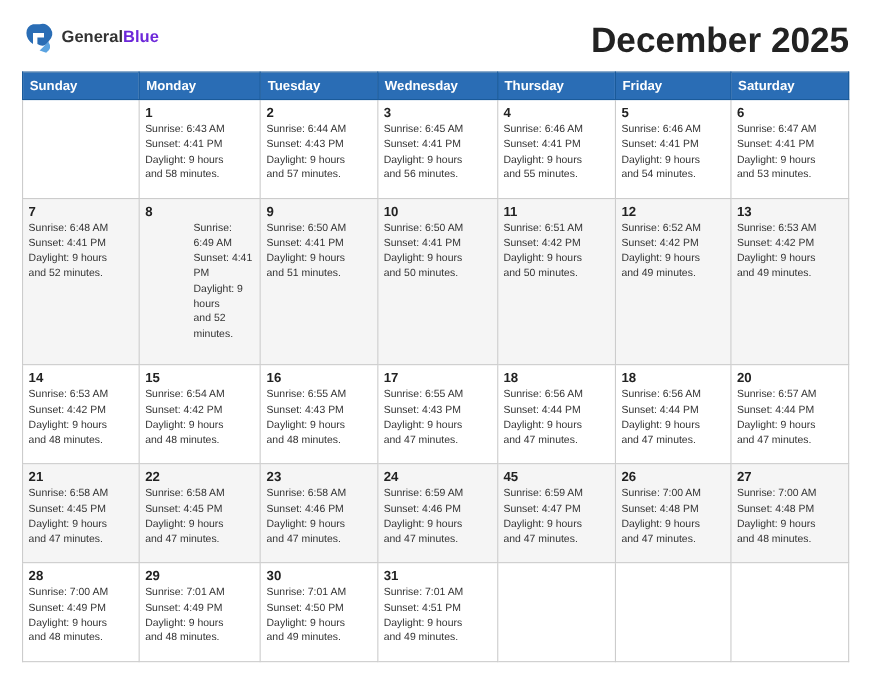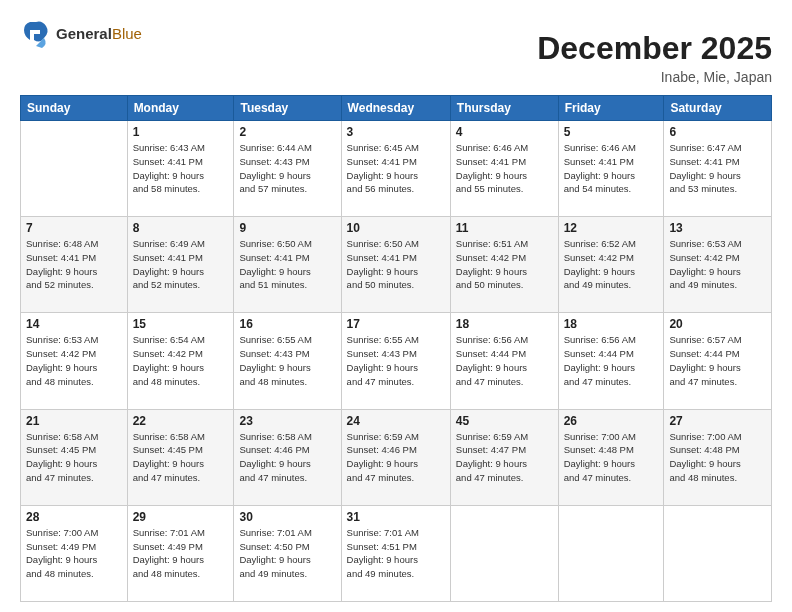--- a/index.html
+++ b/index.html
@@ -33,30 +33,29 @@
       flex-direction: row;
       line-height: 1.1;
     }
     .logo-general {
       font-size: 15px;
       font-weight: bold;
       color: #333;
     }
     .logo-blue {
       font-size: 15px;
-      font-weight: normal;
-      color: #a16207;
+      font-weight: bold;
+      color: #6d28d9;
     }
     .logo-icon {
       width: 32px;
       height: 32px;
     }
     .title-block {
       text-align: right;
-      margin-top: 12px;
     }
     .title-month {
       font-size: 32px;
       font-weight: bold;
       color: #222;
     }
     .title-location {
       font-size: 14px;
       color: #555;
       margin-top: 2px;
@@ -110,21 +109,20 @@
         <path d="M16 4 Q22 2 26 8 Q30 14 24 20 Q20 26 14 22 L14 16 L20 16 L20 12 L10 12 L10 22 Q4 18 4 12 Q4 6 10 4 Z" fill="#2a6db5"></path>
         <path d="M24 20 Q28 26 22 30 L16 28 L20 24 Z" fill="#5ba3e0"></path>
       </svg>
       <div class="logo-text">
         <span class="logo-general">General</span>
         <span class="logo-blue">Blue</span>
       </div>
     </div>
     <div class="title-block">
       <div class="title-month">December 2025</div>
-      <div class="title-location">Inabe, Mie, Japan</div>
     </div>
   </div>
 
   <table class="calendar">
     <thead>
       <tr>
         <th>Sunday</th>
         <th>Monday</th>
         <th>Tuesday</th>
         <th>Wednesday</th>
@@ -182,21 +180,21 @@
         <tr>
           <td>
             <div class="day-num">7</div>
             <div class="day-info" style="white-space: pre-line;">Sunrise: 6:48 AM
 Sunset: 4:41 PM
 Daylight: 9 hours
 and 52 minutes.</div>
           </td>
           <td>
             <div class="day-num">8</div>
-            <div class="day-info" style="white-space: pre-line;">Sunrise: 6:49 AM
+            <div class="day-info" style="white-space: pre-line; margin-left: 44px;">Sunrise: 6:49 AM
 Sunset: 4:41 PM
 Daylight: 9 hours
 and 52 minutes.</div>
           </td>
           <td>
             <div class="day-num">9</div>
             <div class="day-info" style="white-space: pre-line;">Sunrise: 6:50 AM
 Sunset: 4:41 PM
 Daylight: 9 hours
 and 51 minutes.</div>

